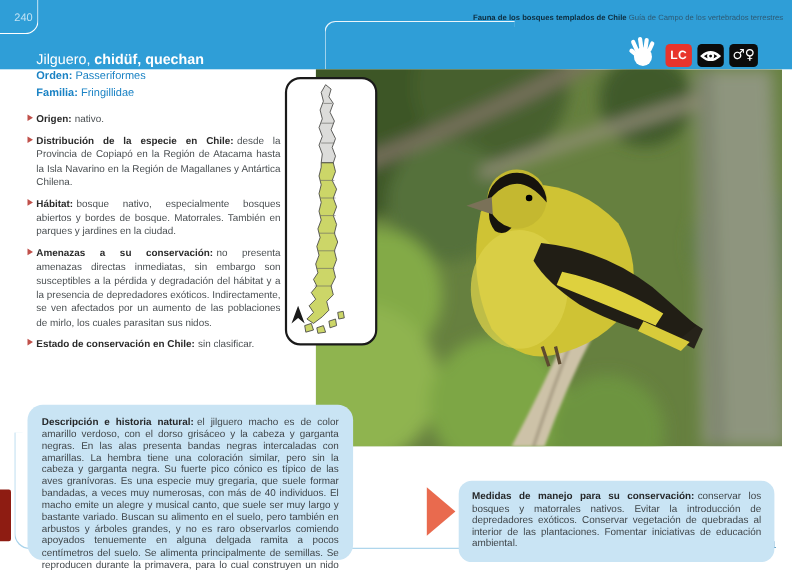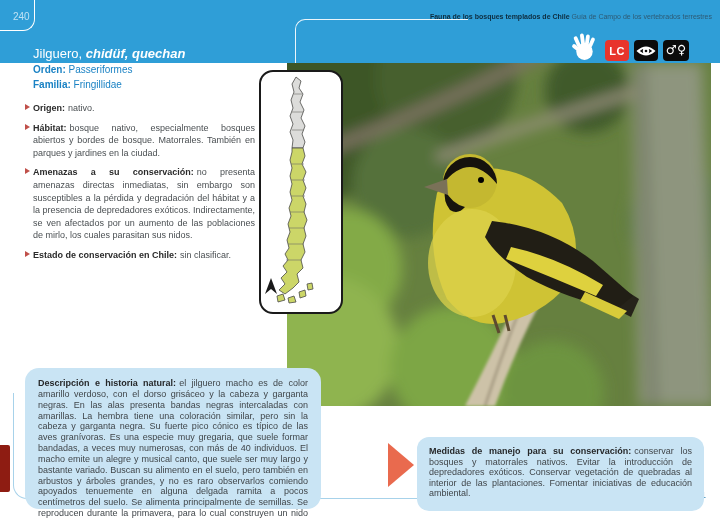--- a/index.html
+++ b/index.html
@@ -8,21 +8,21 @@
 
   
   .header{position:absolute;left:0;top:0;width:720px;height:63px;background:#2f9ed7;}
   .page-tab{position:absolute;left:0;top:0;width:34px;height:30px;
             border-right:1.5px solid #ffffff;border-bottom:1.5px solid #ffffff;
             border-bottom-right-radius:12px;}
   .page-num-left{position:absolute;left:13px;top:11px;color:#bfe2f4;font-size:10px;}
   .title{position:absolute;left:33px;top:21px;color:#ffffff;font-size:21px;
          font-weight:bold;font-style:italic;letter-spacing:.2px;}
   .subtitle{position:absolute;left:33px;top:46px;color:#ffffff;font-size:13px;}
-  .subtitle b{font-style:italic;}
+  .subtitle b{}
   .series{position:absolute;right:8px;top:13px;font-size:7px;white-space:nowrap;}
   .series .s-bold{font-weight:bold;color:#0d2c3e;}
   .series .s-reg{color:#2e5a74;}
   .hdr-corner{position:absolute;left:295px;top:19px;width:172px;height:44px;
               border-left:1.5px solid #eaf5fb;border-top:1.5px solid #eaf5fb;
               border-top-left-radius:10px;}
   .badges{position:absolute;left:570px;top:33px;height:28px;display:flex;align-items:flex-end;gap:5px;}
   .badge{width:24px;height:21px;border-radius:4px;display:flex;align-items:center;justify-content:center;}
   .badge.black{background:#0b0b0b;color:#fff;}
   .badge-lc{color:#fff;font-weight:bold;font-size:11px;letter-spacing:.3px;}
@@ -187,20 +187,24 @@
       <div><span class="lab">Orden:</span><span> Passeriformes</span></div>
       <div><span class="lab">Familia:</span><span> Fringillidae</span></div>
     </div>
 
     <div class="sect">
       <span class="tri"></span>
       <span class="lead">Origen:</span><span>nativo.</span>
     </div>
     <div class="sect">
       <span class="tri"></span>
+      <span class="lead">Distribución de la especie en Chile:</span><span>desde la Provincia de Copiapó en la Región de Atacama hasta la Isla Navarino en la Región de Magallanes y Antártica Chilena.</span>
+    </div>
+    <div class="sect">
+      <span class="tri"></span>
       <span class="lead">Hábitat:</span><span>bosque nativo, especialmente bosques abiertos y bordes de bosque. Matorrales. También en parques y jardines en la ciudad.</span>
     </div>
     <div class="sect">
       <span class="tri"></span>
       <span class="lead">Amenazas a su conservación:</span><span>no presenta amenazas directas inmediatas, sin embargo son susceptibles a la pérdida y degradación del hábitat y a la presencia de depredadores exóticos. Indirectamente, se ven afectados por un aumento de las poblaciones de mirlo, los cuales parasitan sus nidos.</span>
     </div>
     <div class="sect">
       <span class="tri"></span>
       <span class="lead">Estado de conservación en Chile:</span><span>sin clasificar.</span>
     </div>

